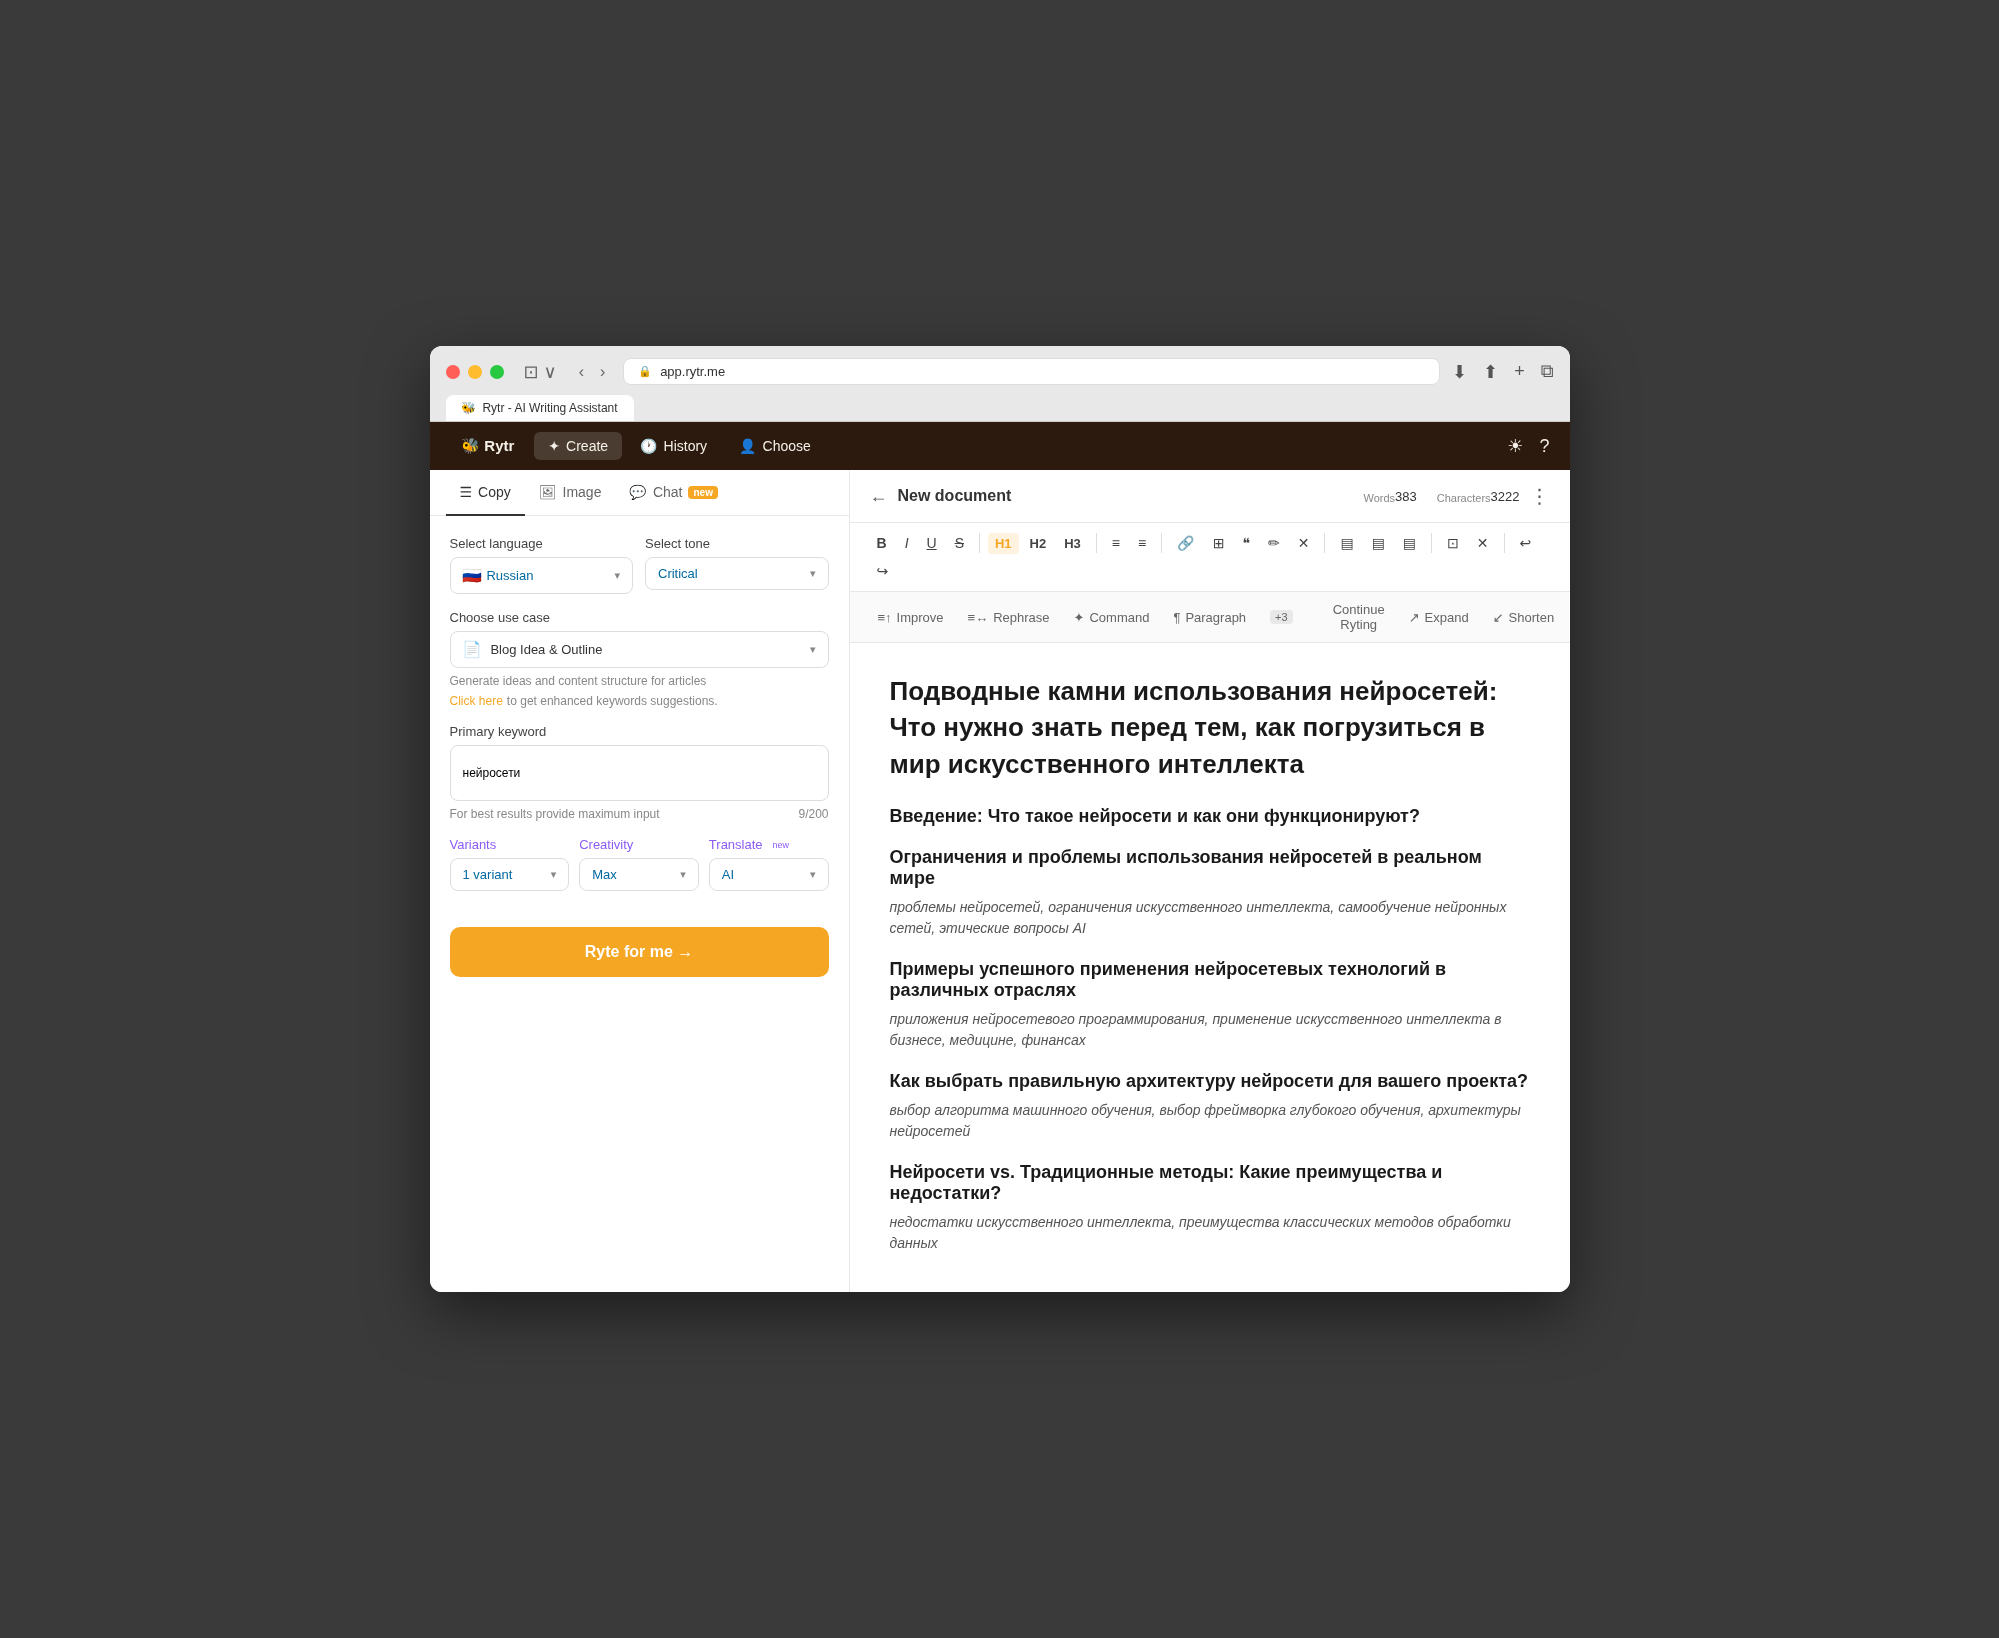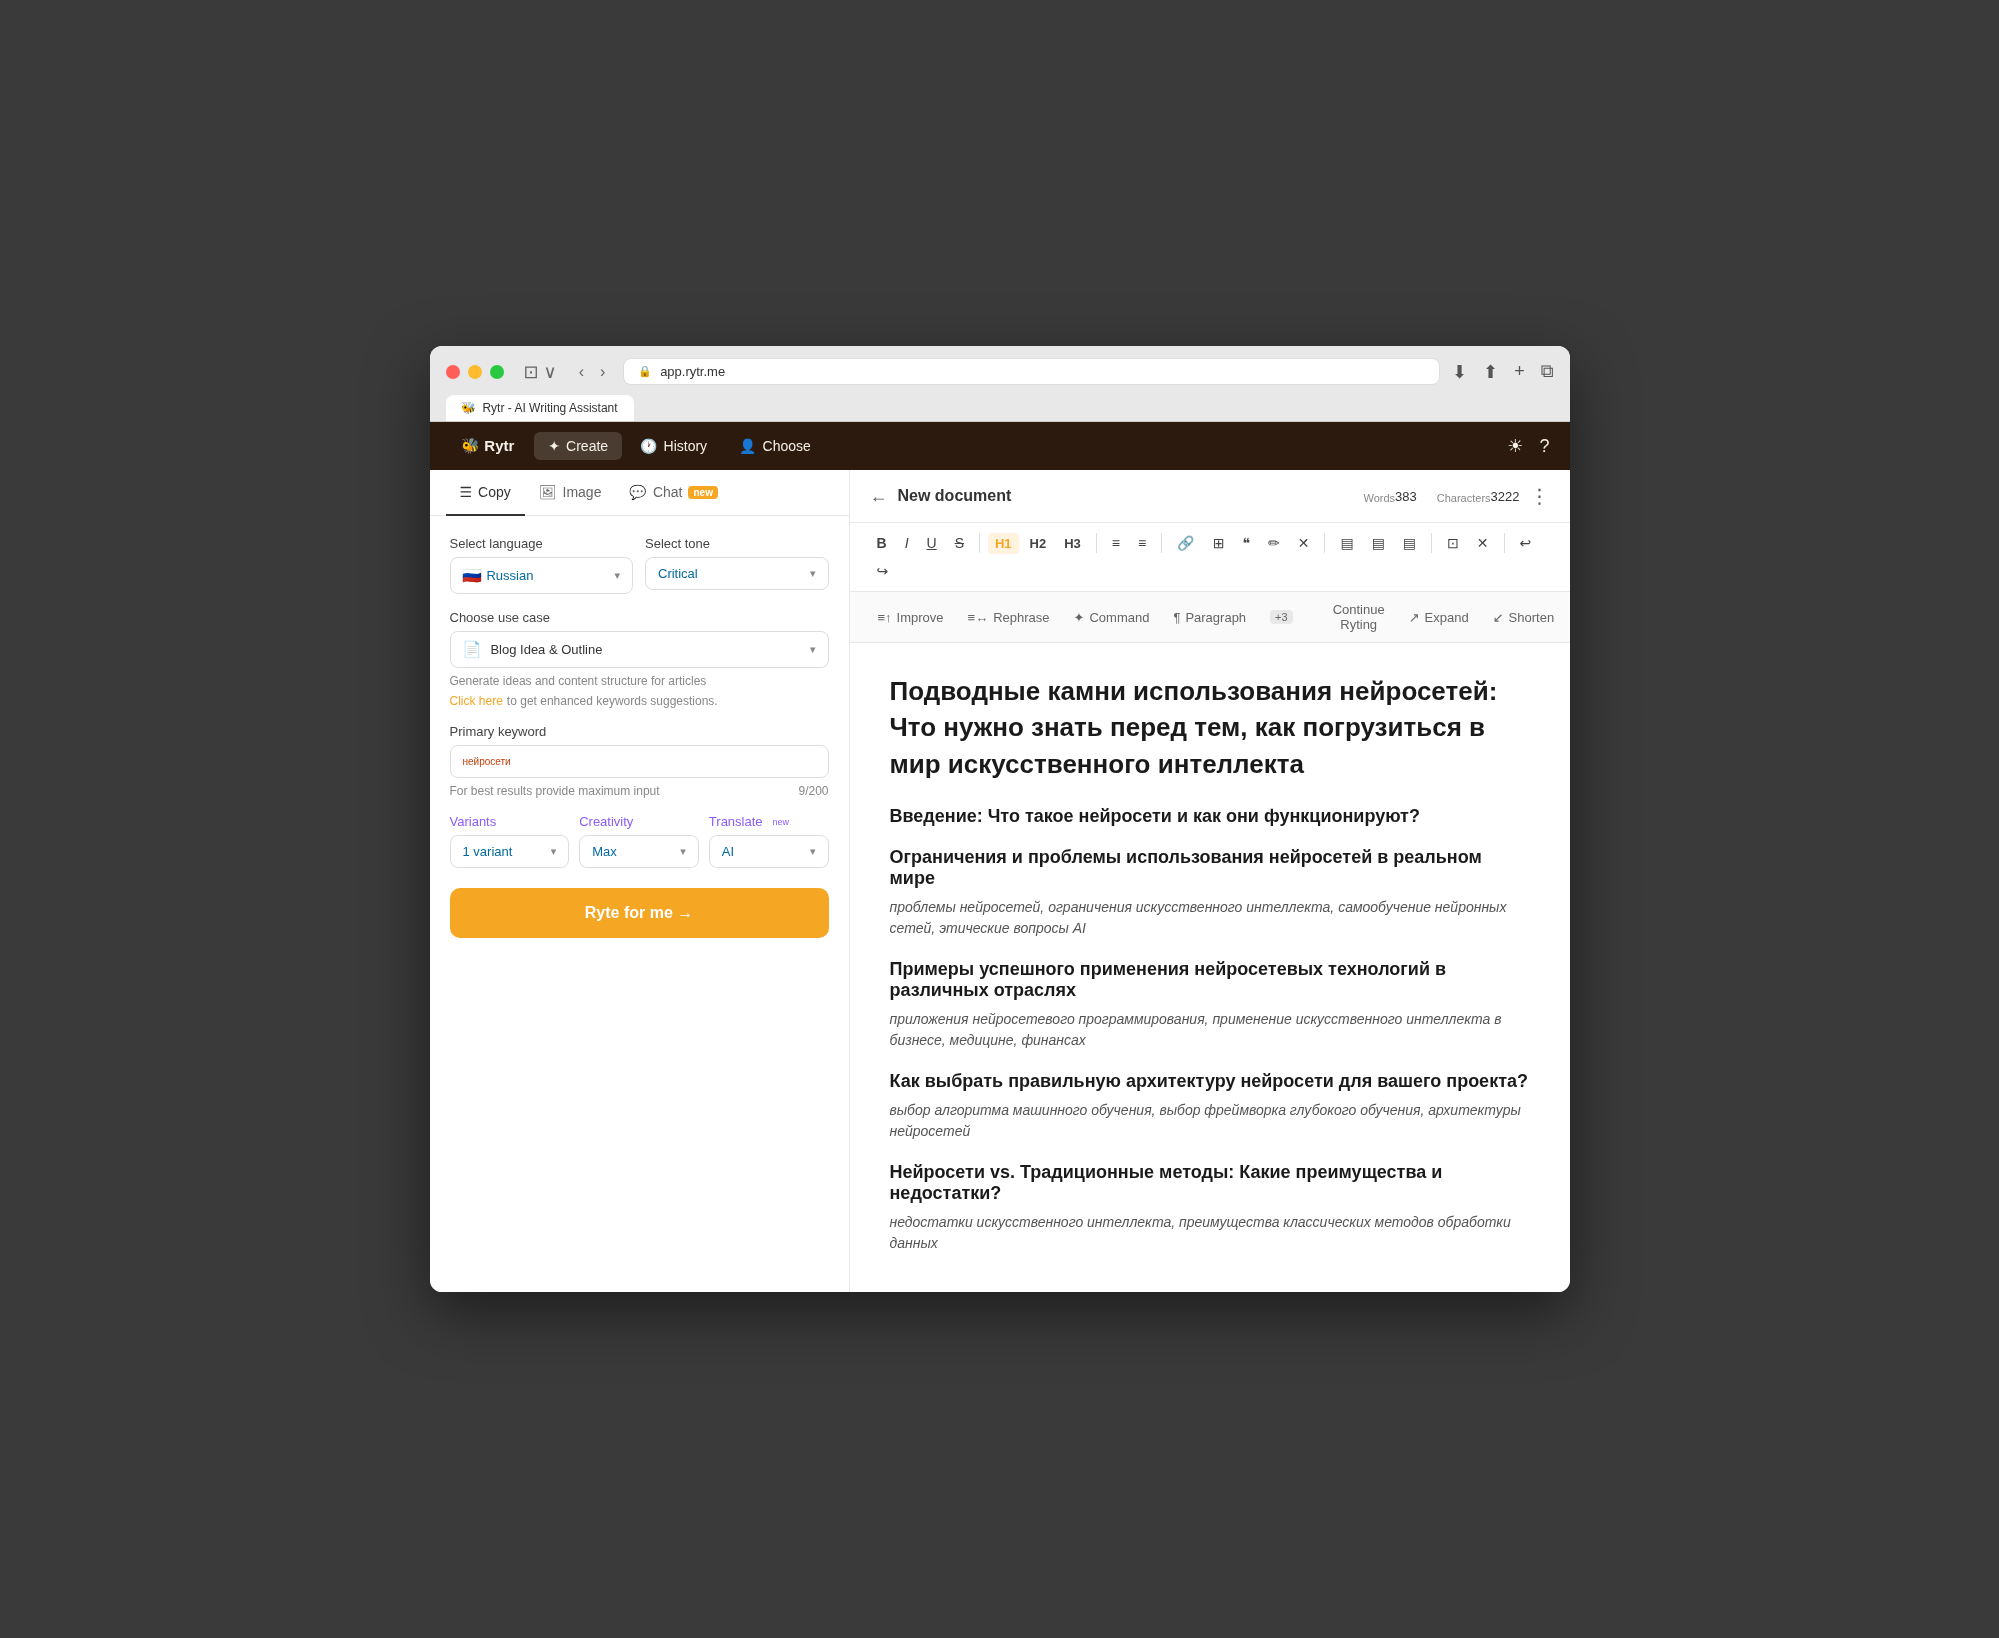--- a/index.html
+++ b/index.html
@@ -192,23 +192,23 @@
       width: 100%;
       outline: none;
       color: #0369a1;
     }
     .chevron { font-size: 11px; color: #888; }
     .hint-text { font-size: 12px; color: #888; }
     .hint-link { color: #f5a623; font-size: 12px; text-decoration: none; cursor: pointer; }
     .keyword-input {
       border: 1px solid #ddd;
       border-radius: 8px;
-      padding: 10px 12px;
-      font-size: 10px;
-      color: #c2410c;
+      padding: 20px 12px;
+      font-size: 12px;
+      color: #000000;
       width: 100%;
       outline: none;
     }
     .keyword-hint {
       display: flex;
       justify-content: space-between;
       align-items: center;
     }
     .keyword-count { font-size: 12px; color: #888; }
     .variants-row {
@@ -230,21 +230,21 @@
       border: none;
       border-radius: 10px;
       padding: 16px;
       font-size: 16px;
       font-weight: 600;
       cursor: pointer;
       display: flex;
       align-items: center;
       justify-content: center;
       gap: 8px;
-      margin-top: 4px;
+      margin-top: 20px;
     }
     
     .editor-panel {
       flex: 1;
       background: white;
       display: flex;
       flex-direction: column;
       overflow: hidden;
     }
     .editor-header {

